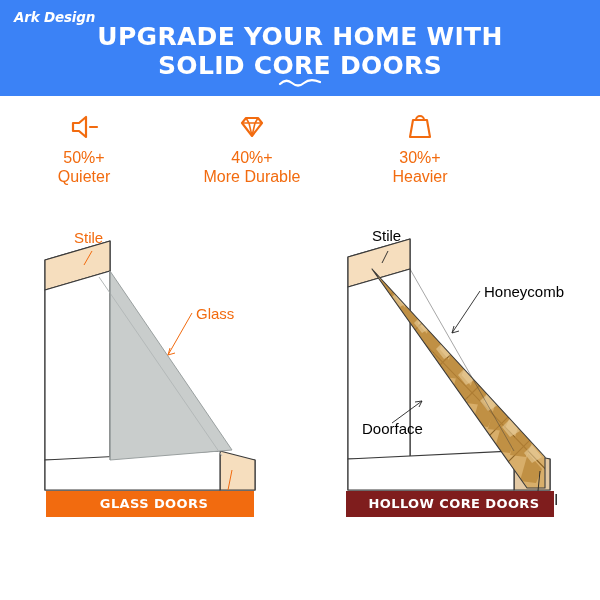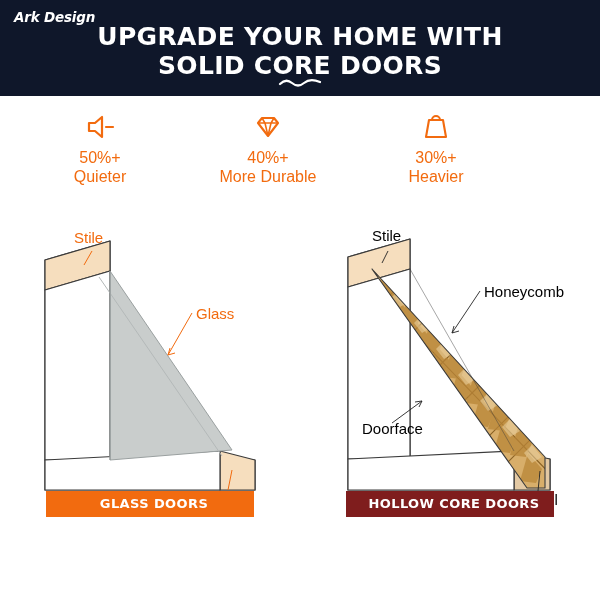--- a/index.html
+++ b/index.html
@@ -14,21 +14,21 @@
     overflow: hidden;
     position: relative;
   }
 
   
   .header {
     position: absolute;
     left: 0; top: 0;
     width: 600px;
     height: 96px;
-    background: #0f172a;
+    background: #3b82f6;
   }
   .brand {
     position: absolute;
     left: 14px;
     top: 9px;
     font-family: "DejaVu Sans", sans-serif;
     font-size: 13.5px;
     font-weight: bold;
     font-style: italic;
     color: #ffffff;
@@ -45,21 +45,21 @@
     font-weight: bold;
     font-size: 25px;
     line-height: 29px;
     letter-spacing: 0.3px;
   }
   .headline .line2 { display: block; }
 
   
   .features {
     position: absolute;
-    left: 16px;
+    left: 0;
     top: 110px;
     width: 504px;
     height: 90px;
     display: flex;
   }
   .feature {
     flex: 1 1 0;
     text-align: center;
     color: #F26B0F;
   }

